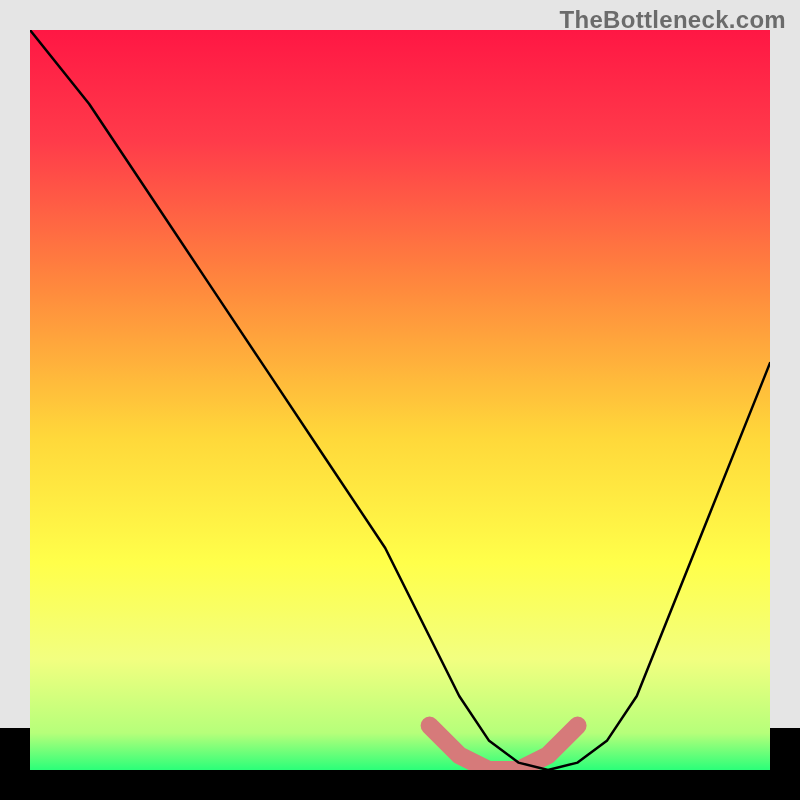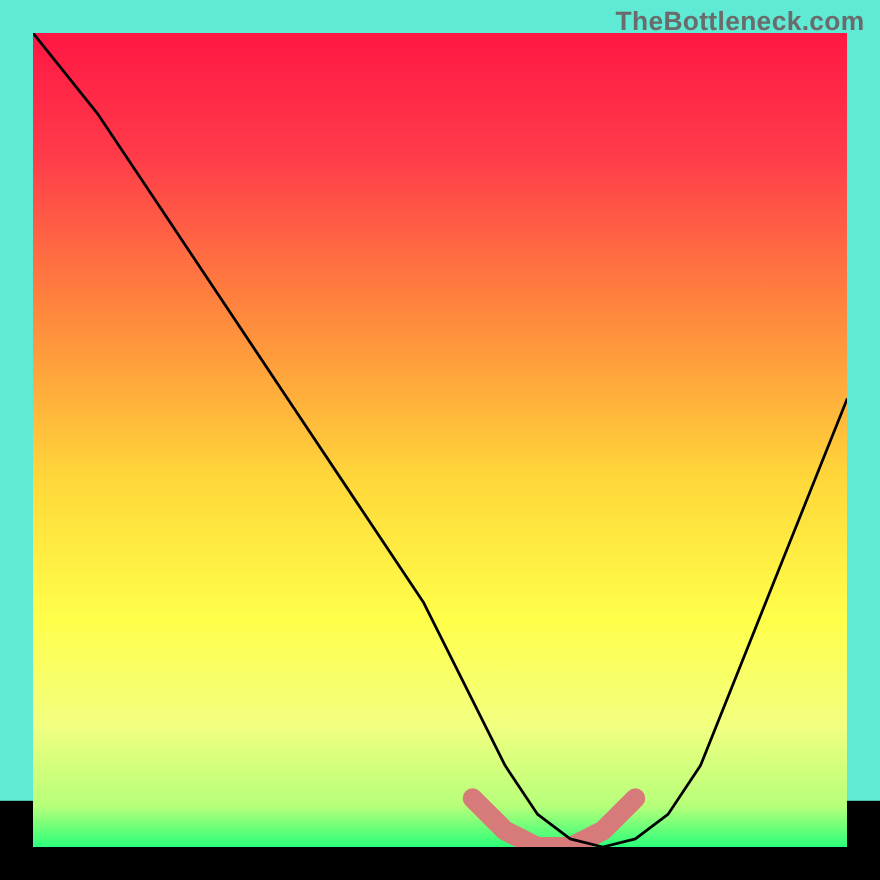--- a/index.html
+++ b/index.html
@@ -8,21 +8,21 @@
     background: #000;
     width: 800px;
     height: 800px;
     position: relative;
     font-family: Arial, Helvetica, sans-serif;
   }
   .frame {
     position: absolute;
     left: 0; top: 0;
     width: 800px; height: 728px;
-    background: #5eead4;
+    background: #e5e5e5;
   }
   .plot {
     position: absolute;
     left: 30px;
     top: 30px;
     width: 740px;
     height: 740px;
   }
   .plot svg {
     display: block;

